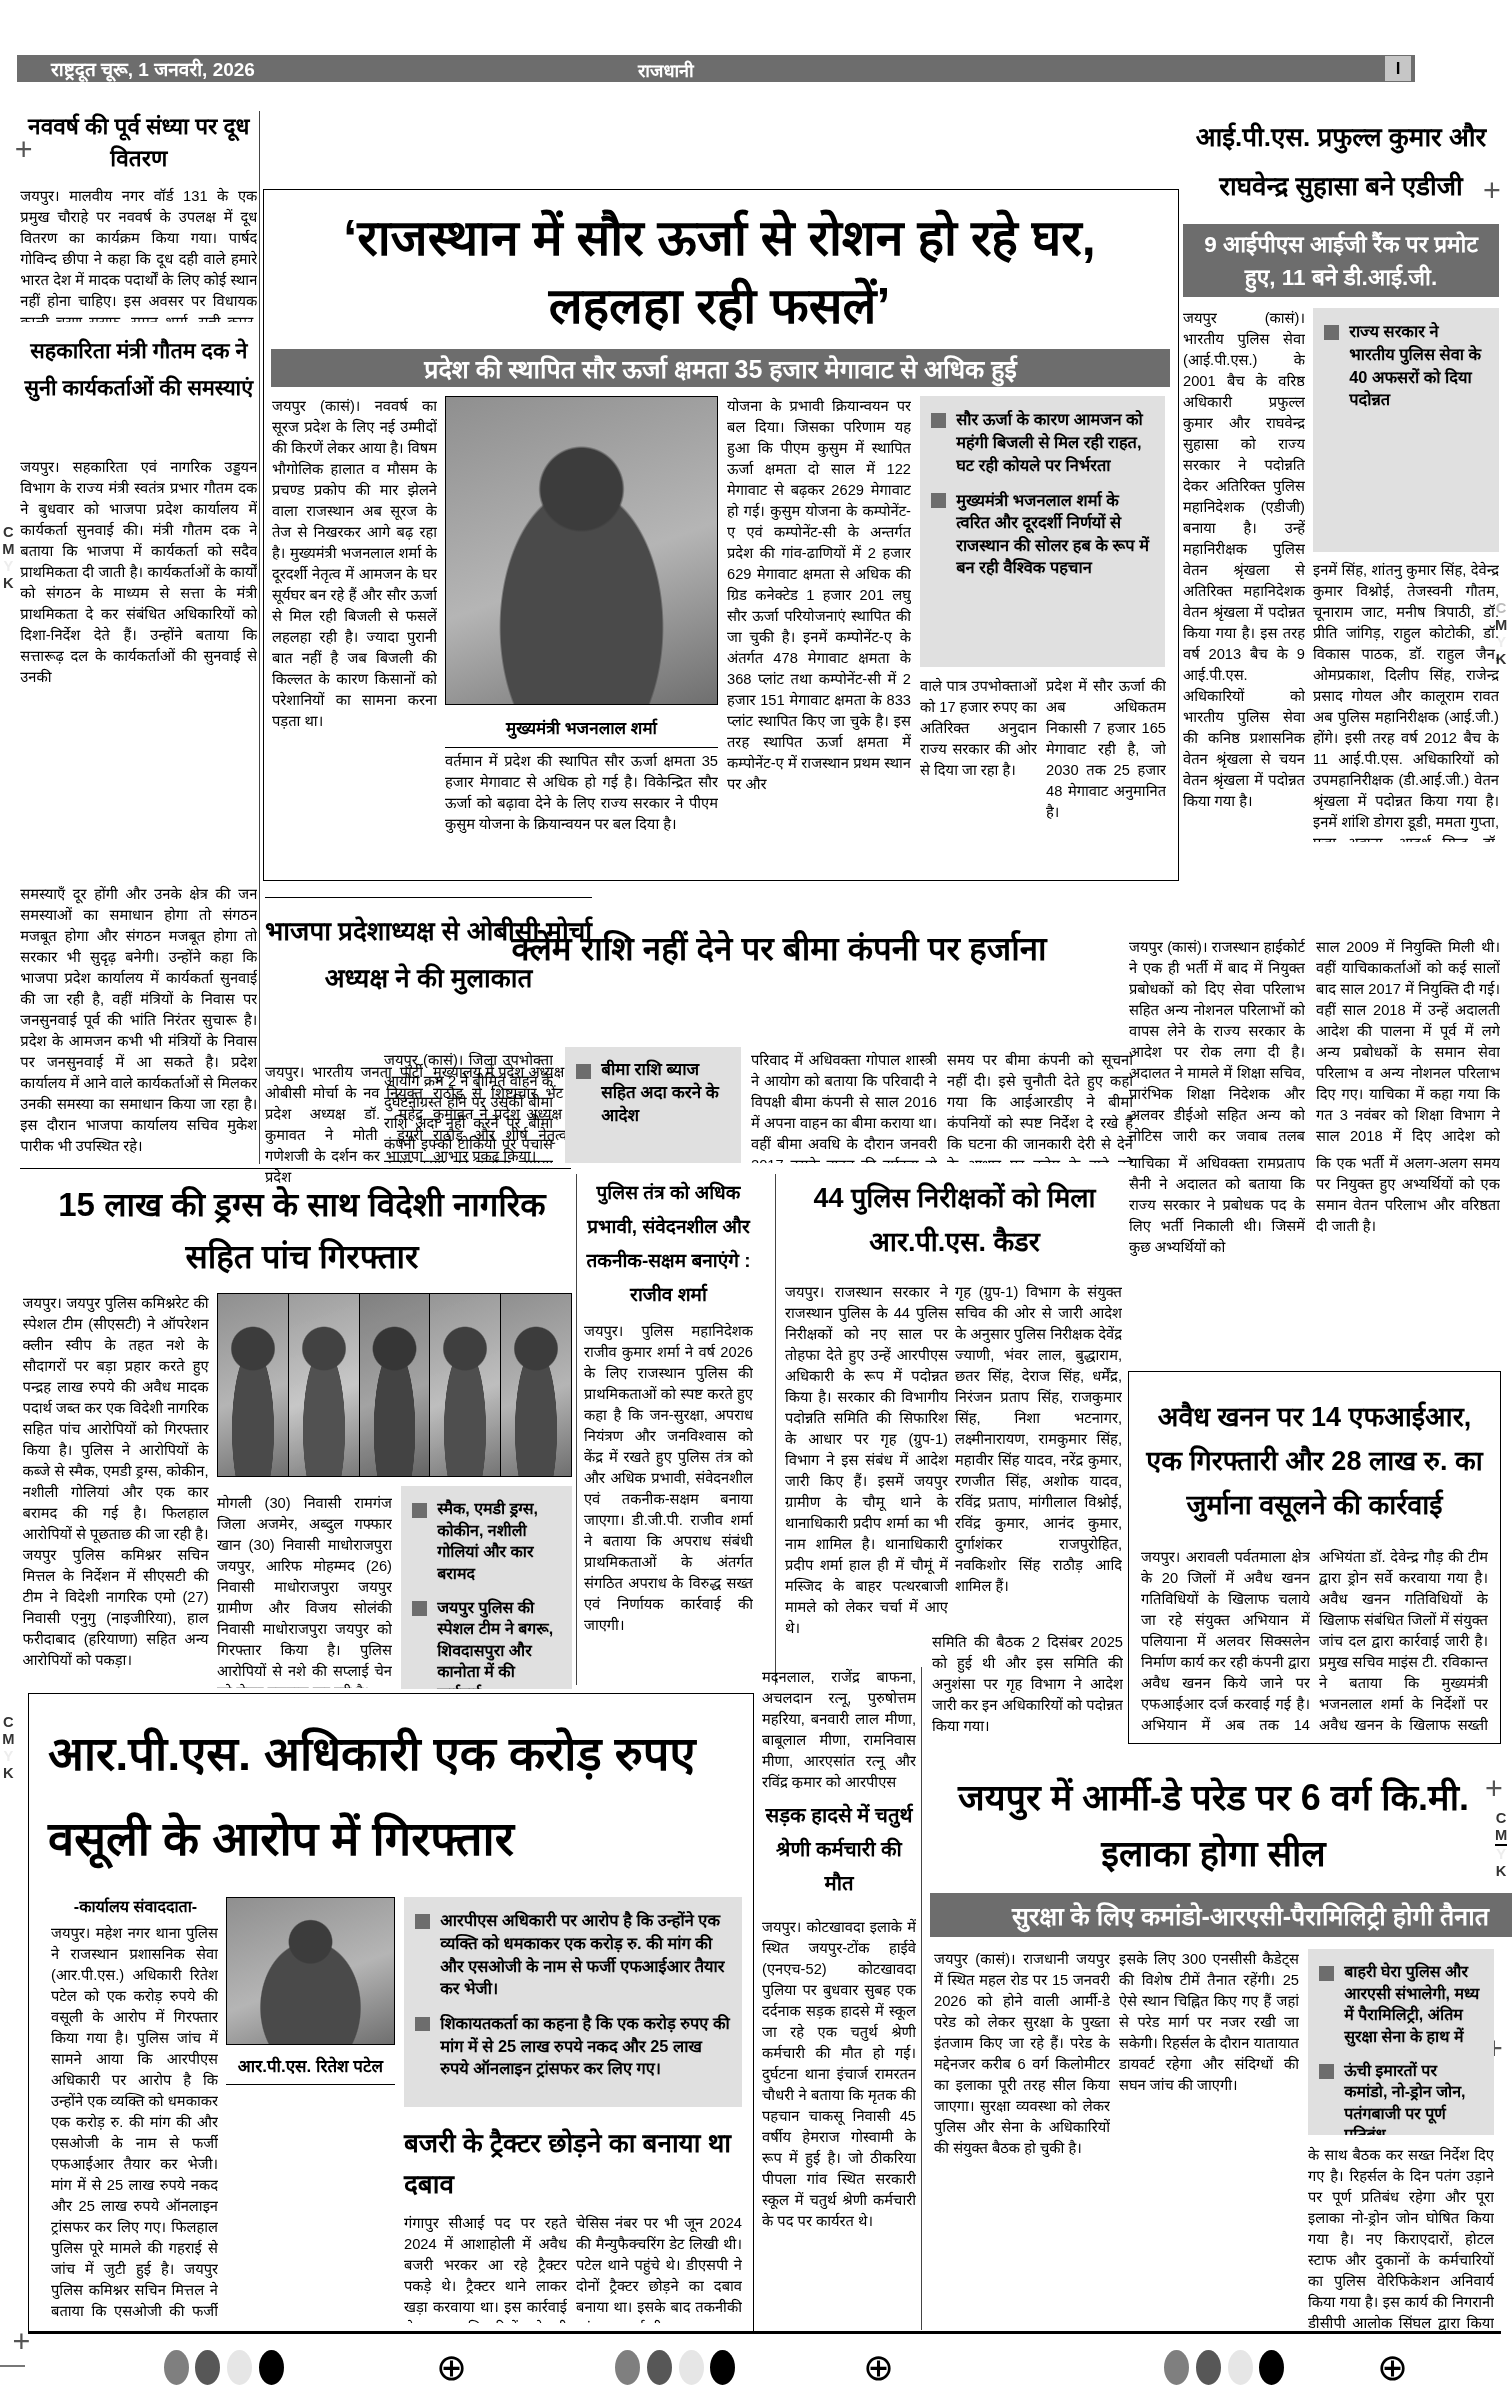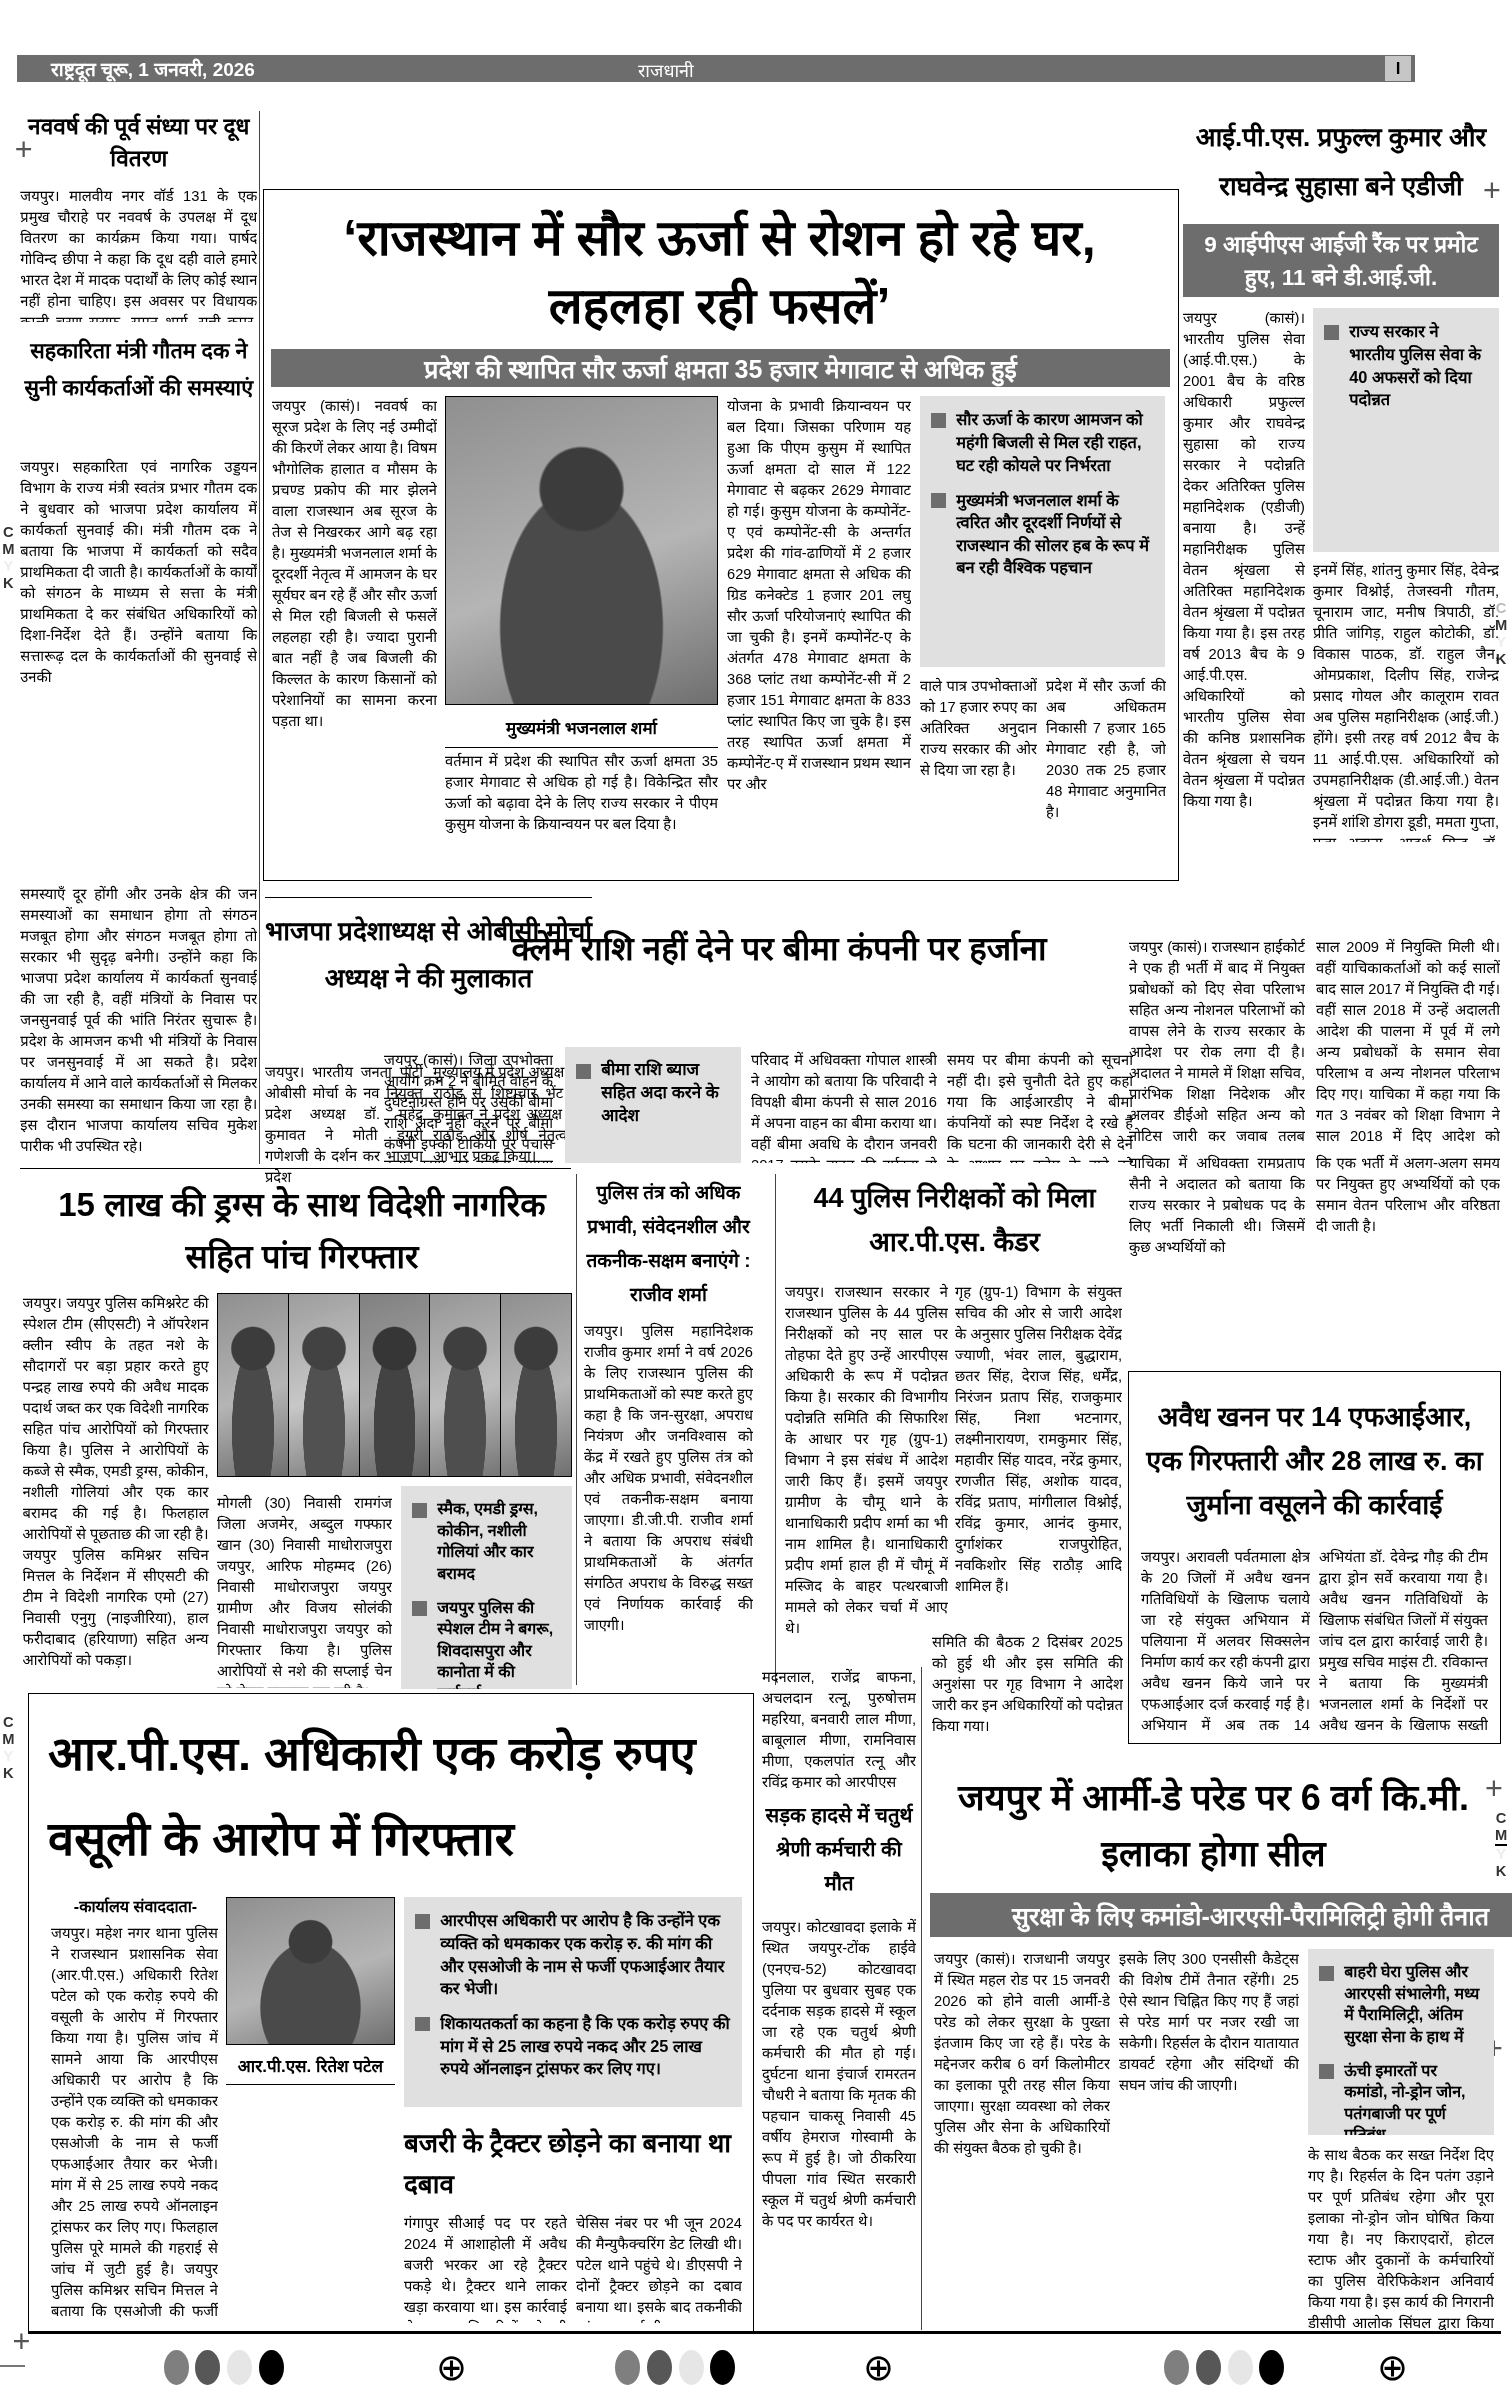--- a/index.html
+++ b/index.html
@@ -27,21 +27,21 @@
   .cross{font-size:30.5px;color:#555;line-height:1}
   .box{border:1.7px solid #000;box-sizing:border-box}
 </style>
 </head>
 <body>
 
 <div class="page">
 
   <div class="abs graybar" style="left:17px;top:55px;width:1364px;height:27px;justify-content:flex-start;padding-left:34px;font-size:19px">
     <span>राष्ट्रदूत चूरू, 1 जनवरी, 2026</span>
-    <span class="abs" style="left:621px;top:3.4px;font-size:18px;font-weight:normal;color:#fff">राजधानी</span>
+    <span class="abs" style="left:621px;top:3.4px;font-size:18px;font-weight:bold;color:#fff">राजधानी</span>
   </div>
   <div class="abs" style="left:1385px;top:56px;width:26px;height:25px;background:#c6c6c6;display:flex;align-items:center;justify-content:center;font-weight:bold;font-size:17px">
     <span>l</span>
   </div>
 
   <div class="abs cross" style="left:14.7px;top:134px">+</div>
   <div class="abs cross" style="left:1483px;top:175px">+</div>
   <div class="abs cross" style="left:1485px;top:1773px">+</div>
   <div class="abs cross" style="left:1485px;top:2033px">+</div>
   <div class="abs cross" style="left:12.4px;top:2326px">+</div>
@@ -186,21 +186,21 @@
       </div>
     <div class="bullet" style="font-size:16.4px">
         <span class="bsq"></span>
         <span>शिकायतकर्ता का कहना है कि एक करोड़ रुपए की मांग में से 25 लाख रुपये नकद और 25 लाख रुपये ऑनलाइन ट्रांसफर कर लिए गए।</span>
       </div>
   </div>
   <div class="abs hl" style="left:404px;top:2123px;width:338px;font-size:26px;line-height:41px">बजरी के ट्रैक्टर छोड़ने का बनाया था दबाव</div>
   <div class="abs bt" style="left:404px;top:2213px;width:163px;height:110px">गंगापुर सीआई पद पर रहते 2024 में आशाहोली में अवैध बजरी भरकर आ रहे ट्रैक्टर पकड़े थे। ट्रैक्टर थाने लाकर खड़ा करवाया था। इस कार्रवाई से उच्च अधिकारियों को भी अवगत कराया था। ट्रैक्टर का रजिस्ट्रेशन भी नहीं था।</div>
   <div class="abs bt" style="left:576px;top:2213px;width:166px;height:110px">चेसिस नंबर पर भी जून 2024 की मैन्युफैक्चरिंग डेट लिखी थी। पटेल थाने पहुंचे थे। डीएसपी ने दोनों ट्रैक्टर छोड़ने का दबाव बनाया था। इसके बाद तकनीकी जांच शुरू हुई थी।</div>
 
-  <div class="abs bt" style="left:762px;top:1667px;width:154px;height:121px">मदनलाल, राजेंद्र बाफना, अचलदान रत्नू, पुरुषोत्तम महरिया, बनवारी लाल मीणा, बाबूलाल मीणा, रामनिवास मीणा, एकलपांत रत्नू और रविंद्र कुमार को आरपीएस</div>
+  <div class="abs bt" style="left:762px;top:1667px;width:154px;height:121px">मदनलाल, राजेंद्र बाफना, अचलदान रत्नू, पुरुषोत्तम महरिया, बनवारी लाल मीणा, बाबूलाल मीणा, रामनिवास मीणा, आरएसांत रत्नू और रविंद्र कुमार को आरपीएस</div>
   <div class="abs hl ctr" style="left:762px;top:1798px;width:154px;font-size:20.3px;line-height:34px">सड़क हादसे में चतुर्थ श्रेणी कर्मचारी की मौत</div>
   <div class="abs bt" style="left:762px;top:1917px;width:154px;height:412px">जयपुर। कोटखावदा इलाके में स्थित जयपुर-टोंक हाईवे (एनएच-52) कोटखावदा पुलिया पर बुधवार सुबह एक दर्दनाक सड़क हादसे में स्कूल जा रहे एक चतुर्थ श्रेणी कर्मचारी की मौत हो गई। दुर्घटना थाना इंचार्ज रामरतन चौधरी ने बताया कि मृतक की पहचान चाकसू निवासी 45 वर्षीय हेमराज गोस्वामी के रूप में हुई है। जो ठीकरिया पीपला गांव स्थित सरकारी स्कूल में चतुर्थ श्रेणी कर्मचारी के पद पर कार्यरत थे।</div>
   <div class="abs vr" style="left:921px;top:1667px;height:663px"></div>
 
   <div class="abs hl ctr" style="left:934px;top:1770px;width:559px;font-size:36px;line-height:56px">जयपुर में आर्मी-डे परेड पर 6 वर्ग कि.मी. इलाका होगा सील</div>
   <div class="abs graybar" style="left:930px;top:1893px;width:641px;height:44px;font-size:25px">सुरक्षा के लिए कमांडो-आरएसी-पैरामिलिट्री होगी तैनात</div>
   <div class="abs bt" style="left:934px;top:1949px;width:176px;height:381px">जयपुर (कासं)। राजधानी जयपुर में स्थित महल रोड पर 15 जनवरी 2026 को होने वाली आर्मी-डे परेड को लेकर सुरक्षा के पुख्ता इंतजाम किए जा रहे हैं। परेड के मद्देनजर करीब 6 वर्ग किलोमीटर का इलाका पूरी तरह सील किया जाएगा। सुरक्षा व्यवस्था को लेकर पुलिस और सेना के अधिकारियों की संयुक्त बैठक हो चुकी है।</div>
   <div class="abs bt" style="left:1119px;top:1949px;width:180px;height:381px">इसके लिए 300 एनसीसी कैडेट्स की विशेष टीमें तैनात रहेंगी। 25 ऐसे स्थान चिह्नित किए गए हैं जहां से परेड मार्ग पर नजर रखी जा सकेगी। रिहर्सल के दौरान यातायात डायवर्ट रहेगा और संदिग्धों की सघन जांच की जाएगी।</div>
   <div class="abs graybox" style="left:1308px;top:1949px;width:186px;height:186px">
     <div class="bullet" style="font-size:16px;line-height:21.5px">

